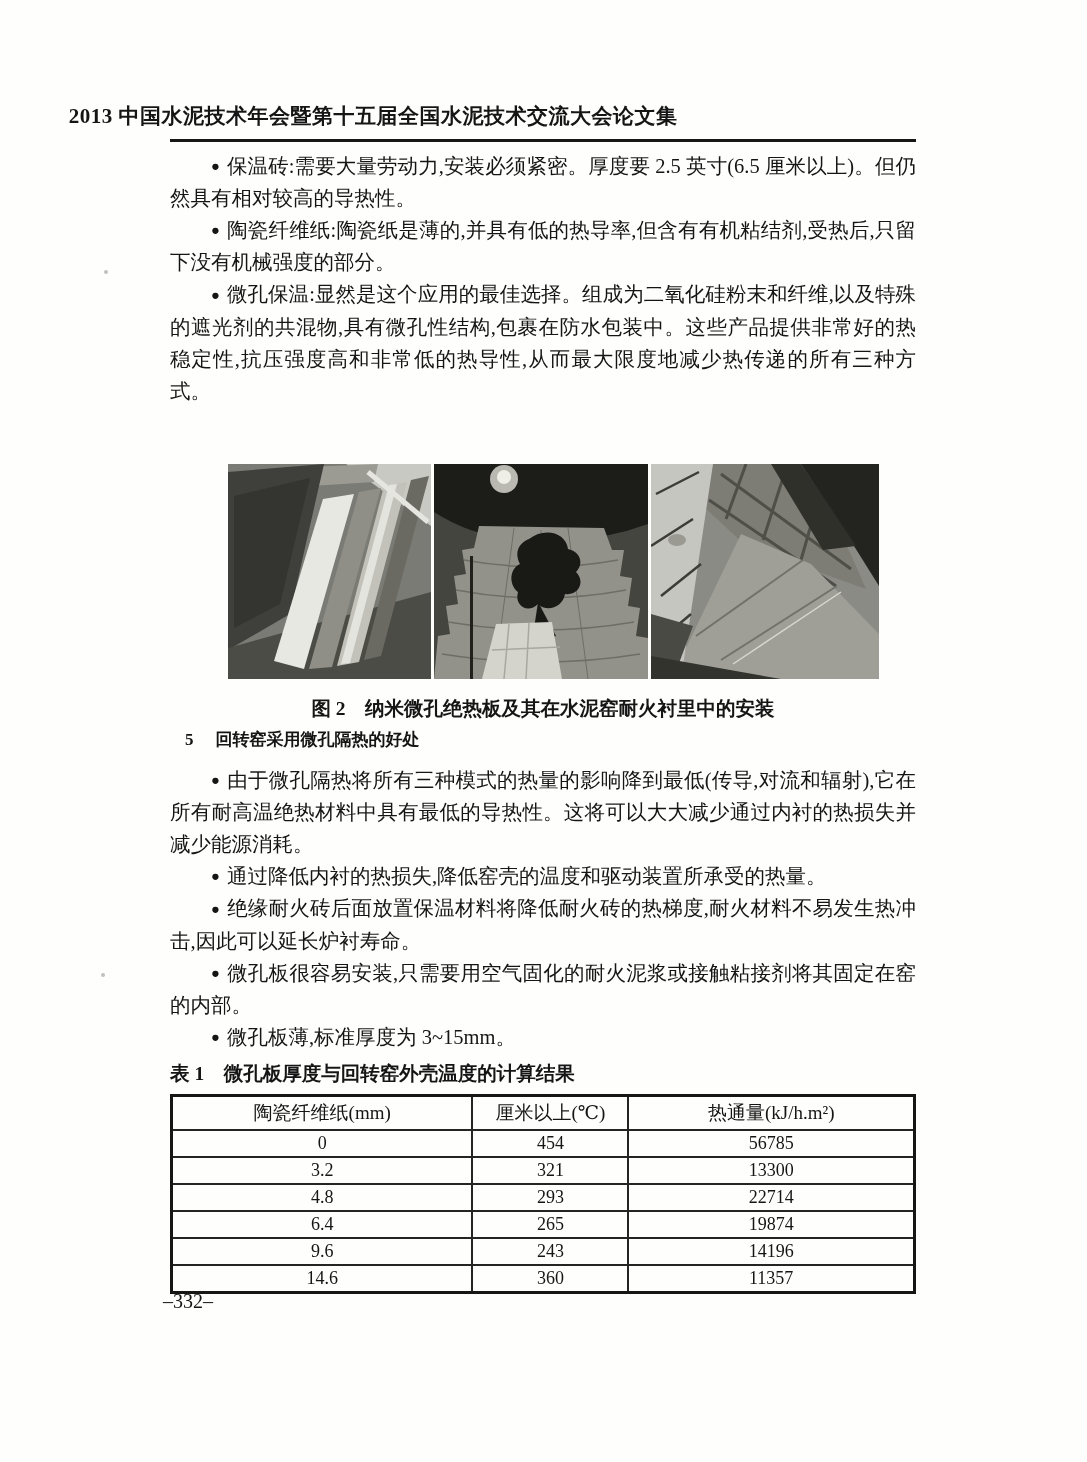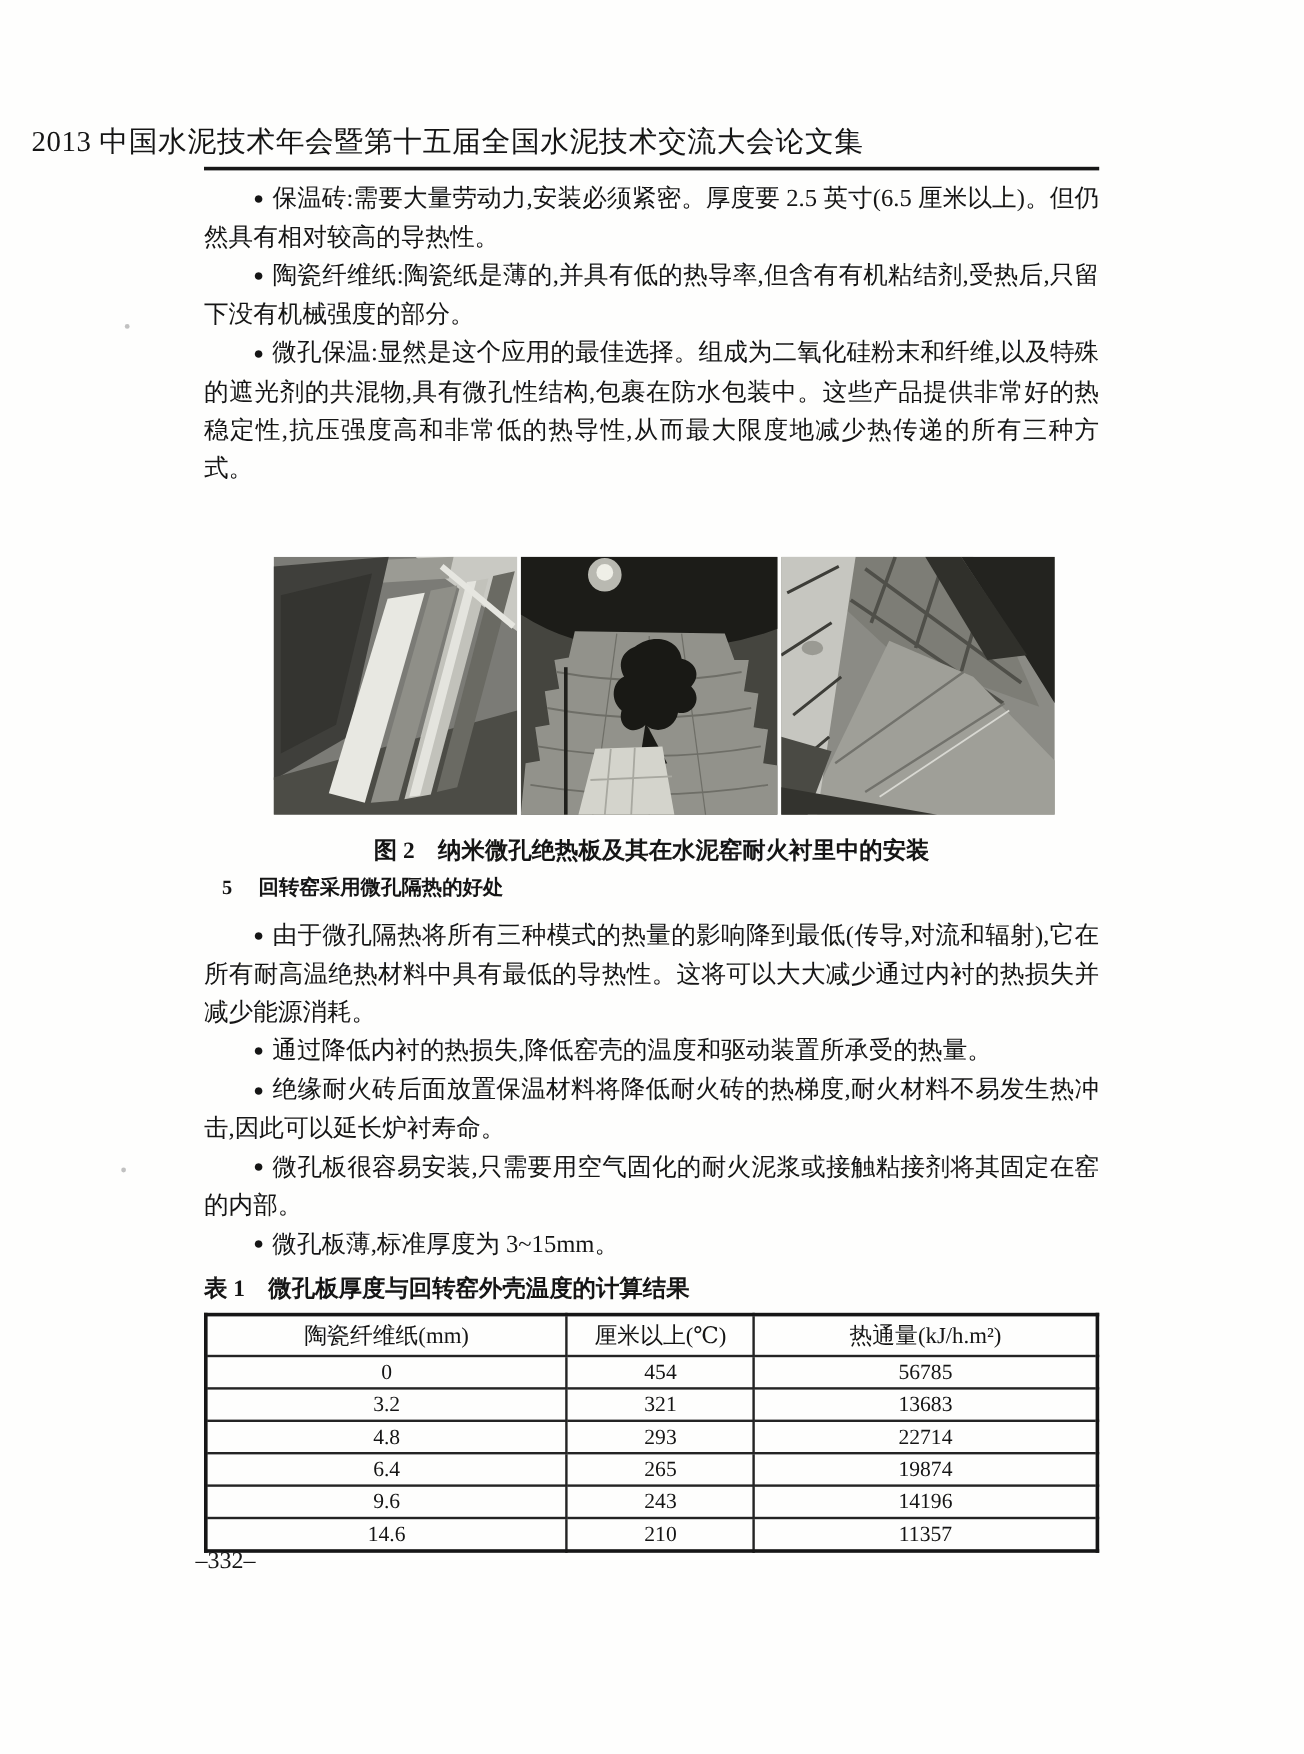--- a/index.html
+++ b/index.html
@@ -7,21 +7,21 @@
     width:1087px;height:1462px;position:relative;
     font-family:"Liberation Serif","DejaVu Serif",serif;
     color:#151515;background:#fefefd;overflow:hidden;
   }
   .page{position:relative;width:1087px;height:1462px;background:#fefefd;}
   .content{position:absolute;left:170px;top:0;width:746px;}
 
   
   .running-head{
     position:absolute;left:0;top:102px;width:746px;
-    text-align:center;font-size:24px;font-weight:400;letter-spacing:.5px;
+    text-align:center;font-size:21px;font-weight:700;letter-spacing:.5px;
   }
   .header-rule{
     position:absolute;left:0;top:139px;width:746px;height:3px;background:#171717;
   }
 
   
   .body-text{
     position:absolute;left:0;width:746px;
     font-size:20.5px;line-height:32px;text-align:justify;
   }
@@ -165,40 +165,40 @@
           </thead>
         <tbody id="results-body">
             <tr>
               <td>0</td>
               <td>454</td>
               <td>56785</td>
             </tr>
             <tr>
               <td>3.2</td>
               <td>321</td>
-              <td>13683</td>
+              <td>13300</td>
             </tr>
             <tr>
               <td>4.8</td>
               <td>293</td>
               <td>22714</td>
             </tr>
             <tr>
               <td>6.4</td>
               <td>265</td>
               <td>19874</td>
             </tr>
             <tr>
               <td>9.6</td>
               <td>243</td>
               <td>14196</td>
             </tr>
             <tr>
               <td>14.6</td>
-              <td>210</td>
+              <td>360</td>
               <td>11357</td>
             </tr>
           </tbody>
       </table>
     </div>
   </div>
 
   <div class="page-number">–332–</div>
 
   <div class="scan-dot" style="left:104px;top:270px;"></div>

